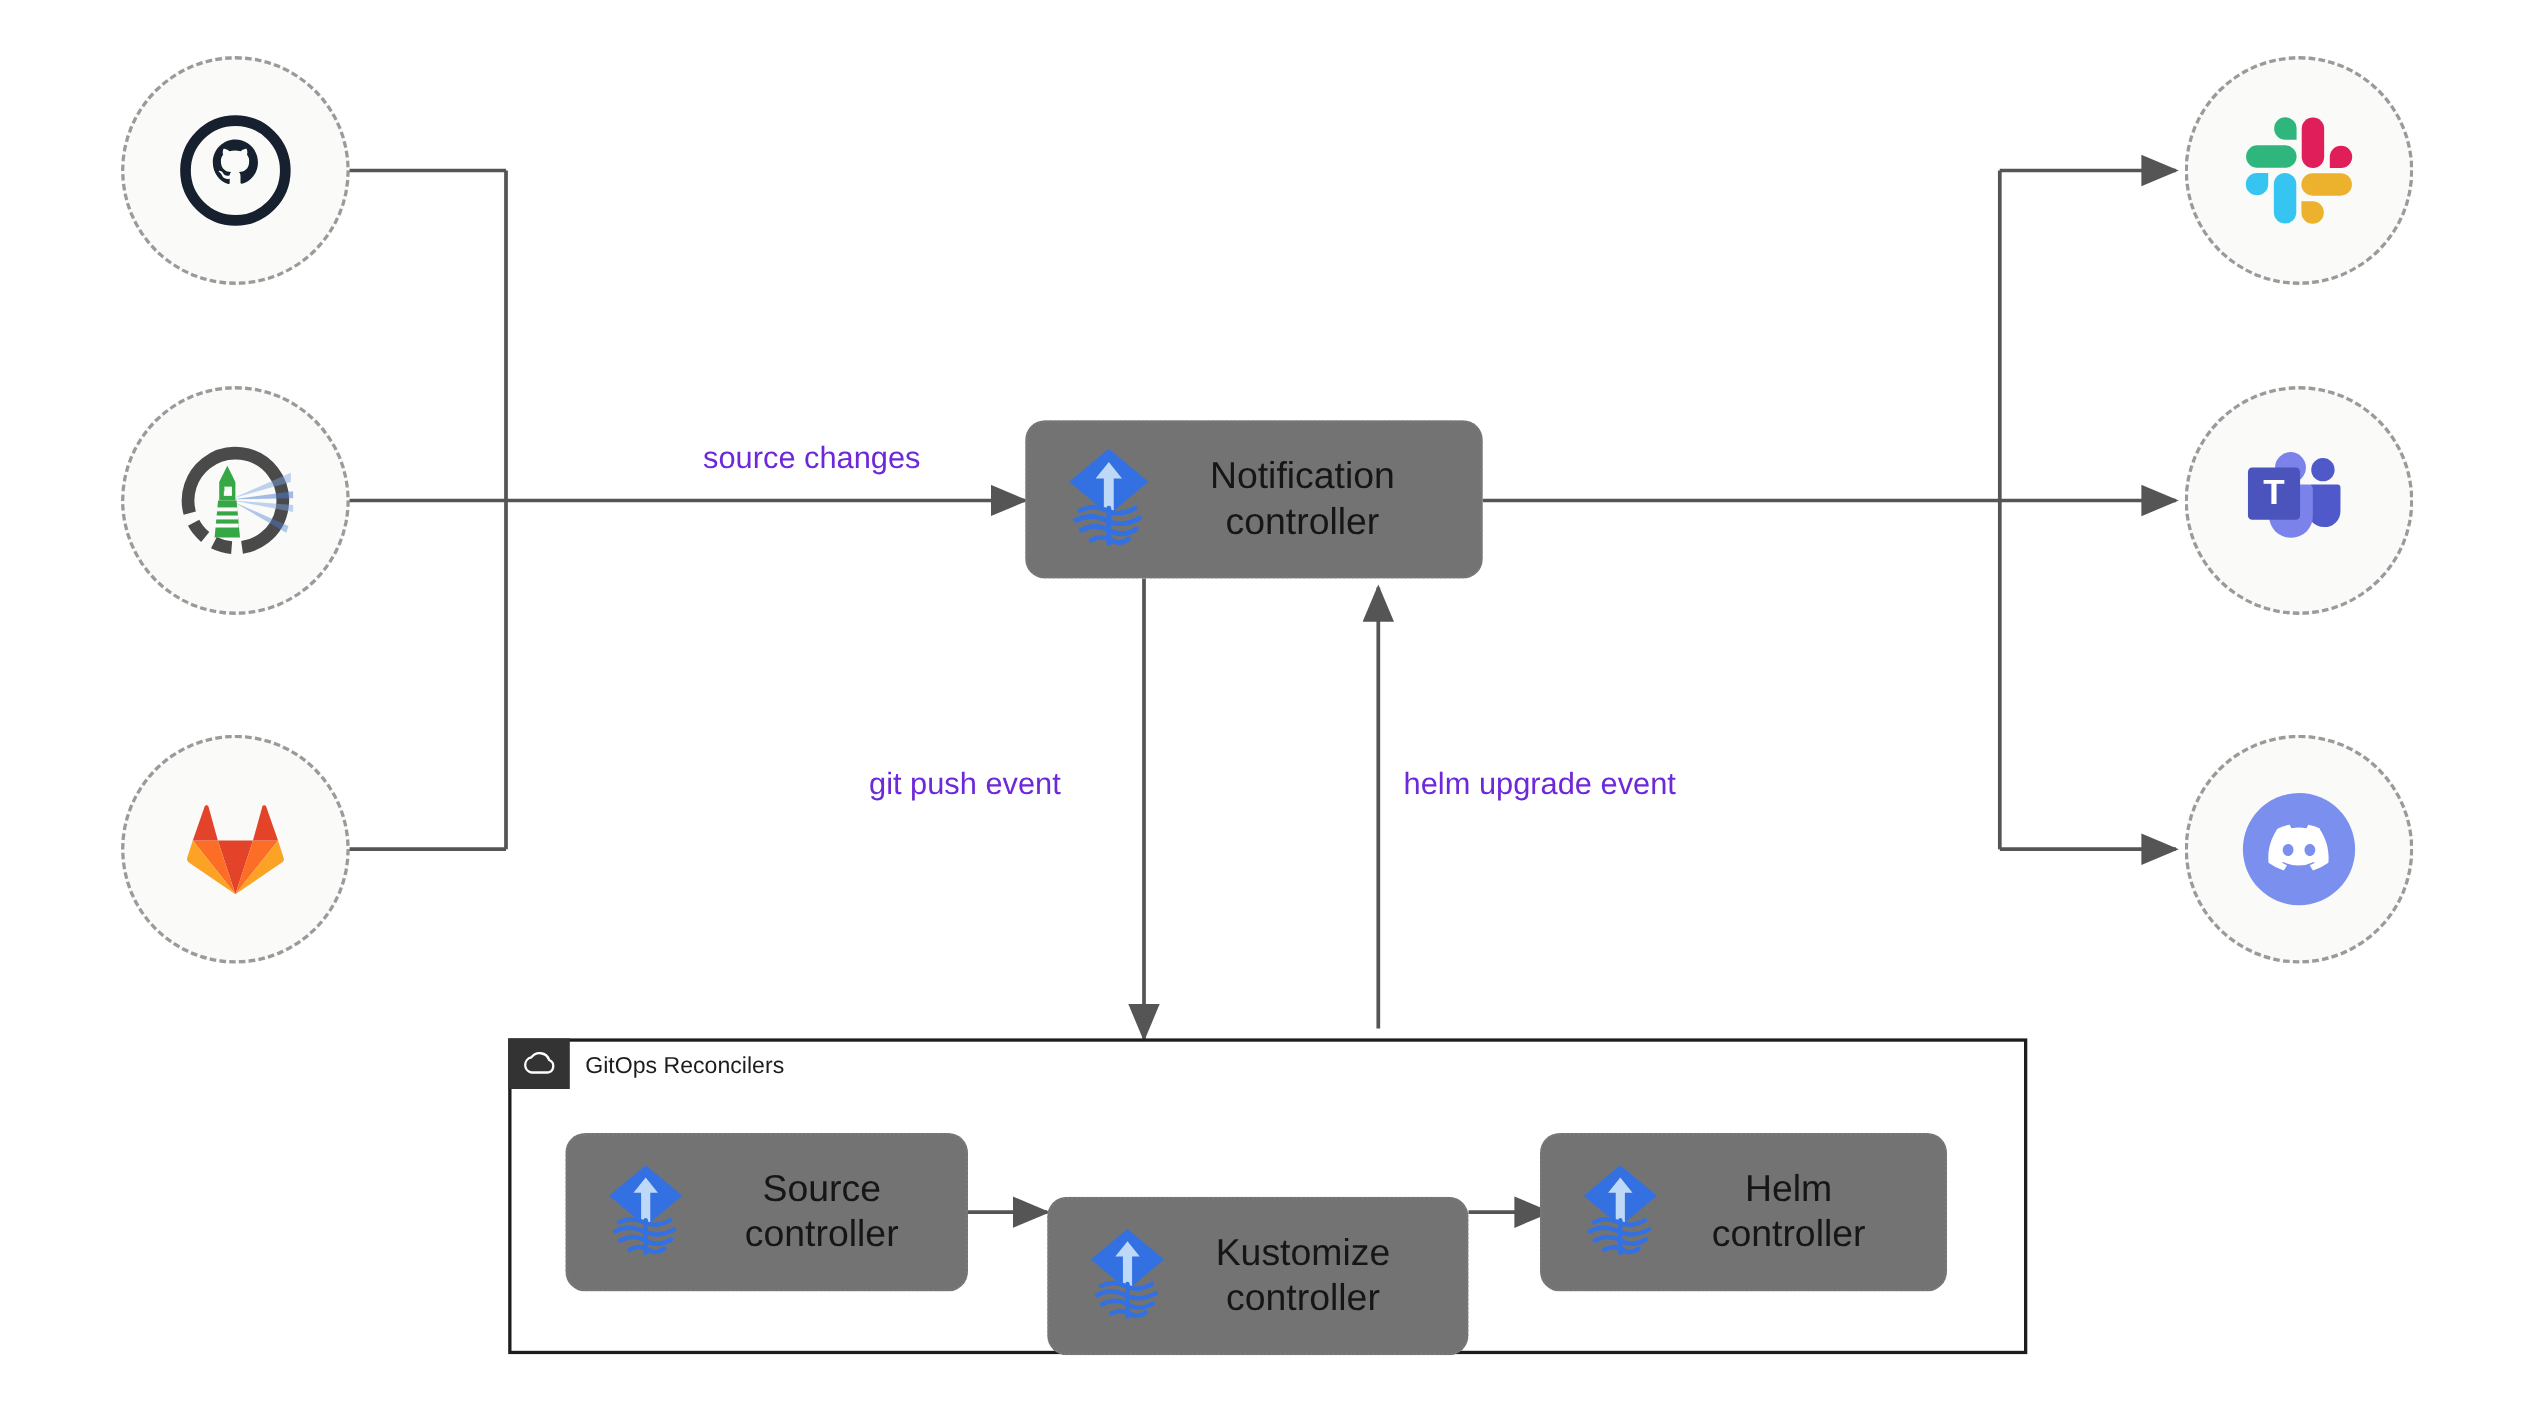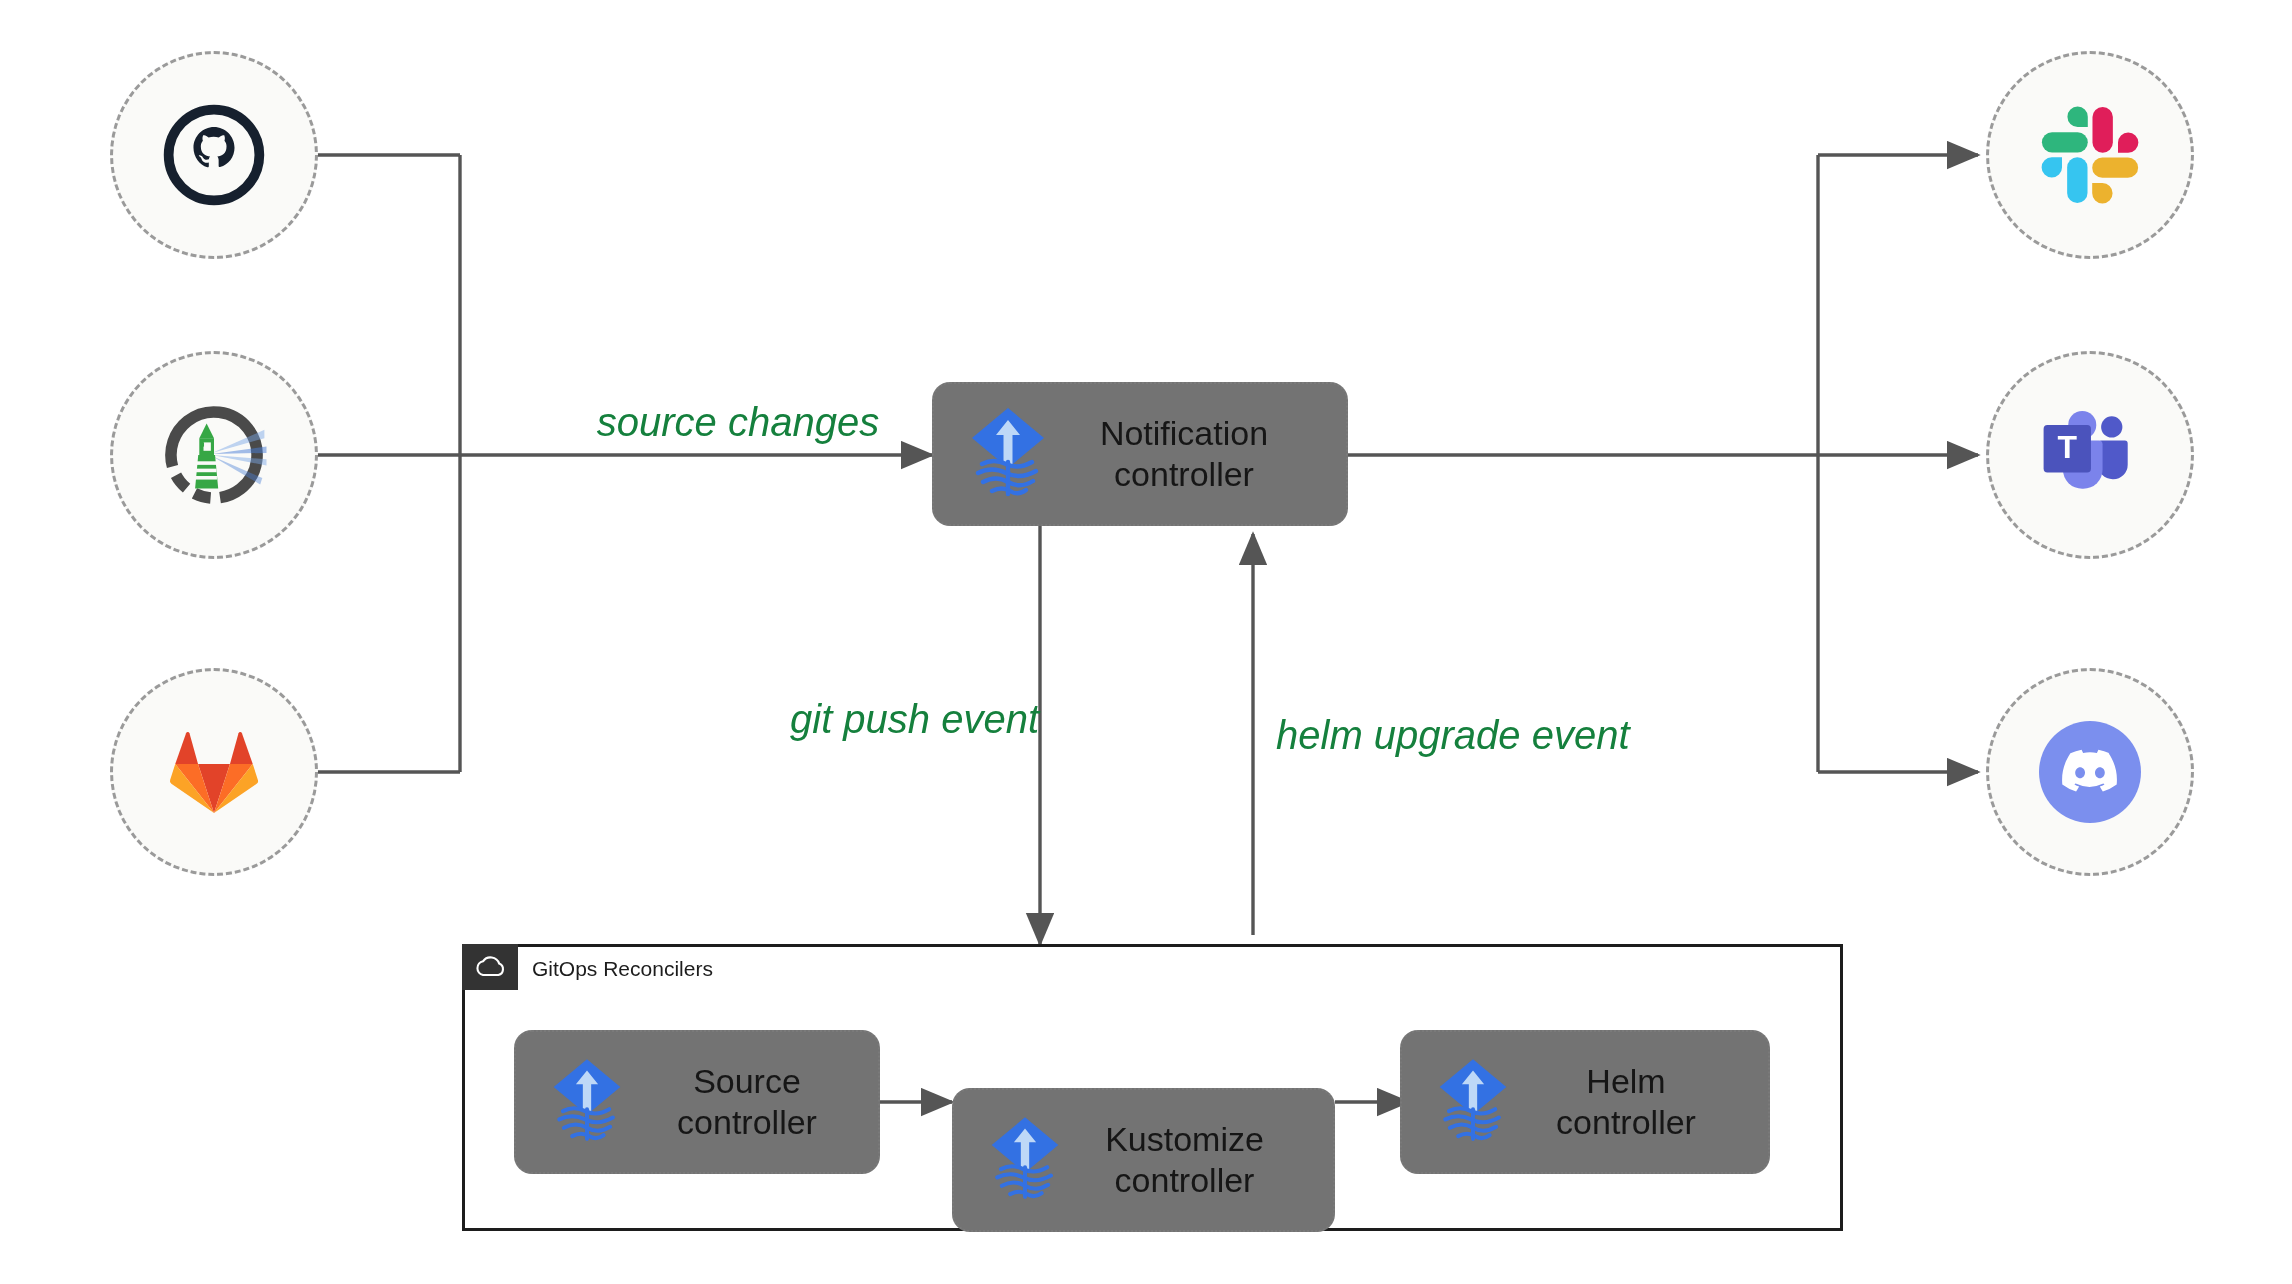--- a/index.html
+++ b/index.html
@@ -51,25 +51,24 @@
   #group-title{
     position:absolute;
     font-size:21px;
     color:#1d1d1d;
     white-space:nowrap;
   }
 
   
   .edge-label{
     position:absolute;
-    font-size:40px;
-    color:#15803d;
+    font-size:28px;
+    color:#6d28d9;
     white-space:nowrap;
     text-align:center;
-    font-style:italic;
   }
 
   svg.lines{position:absolute;left:0;top:0;width:2292px;height:1284px;pointer-events:none;}
 </style>
 </head>
 <body>
 
 <div id="stage">
 
   <svg class="lines" viewBox="0 0 2292 1284">
@@ -200,21 +199,21 @@
     </span>
     <span class="ctrl-label">Notification
 controller</span>
   </div>
 
   <div class="edge-label" style="left:578px;top:400px;width:320px;">source changes</div>
 
 
   <div class="edge-label" style="left:790px;top:697px;width:240px;text-align:left;">git push event</div>
 
-  <div class="edge-label" style="left:1276px;top:697px;width:320px;text-align:center;margin-top:16px;">helm upgrade event</div>
+  <div class="edge-label" style="left:1276px;top:697px;width:320px;text-align:left;">helm upgrade event</div>
 
   <div id="group-box" style="left:462px;top:944px;width:1381px;height:287px;"></div>
 
   <div id="group-tab" style="left:462px;top:944px;width:56px;height:46px;">
     <svg width="34" height="26" viewBox="0 0 34 26">
       <path fill="none" stroke="#ffffff" stroke-width="2.1" d="M10 21 A7 7 0 0 1 10 7.3 A9.2 9.2 0 0 1 26.2 9.6 A6 6 0 0 1 25.4 21 Z"></path>
     </svg>
   </div>
 
   <div id="group-title" style="left:532px;top:957px;">GitOps Reconcilers</div>

